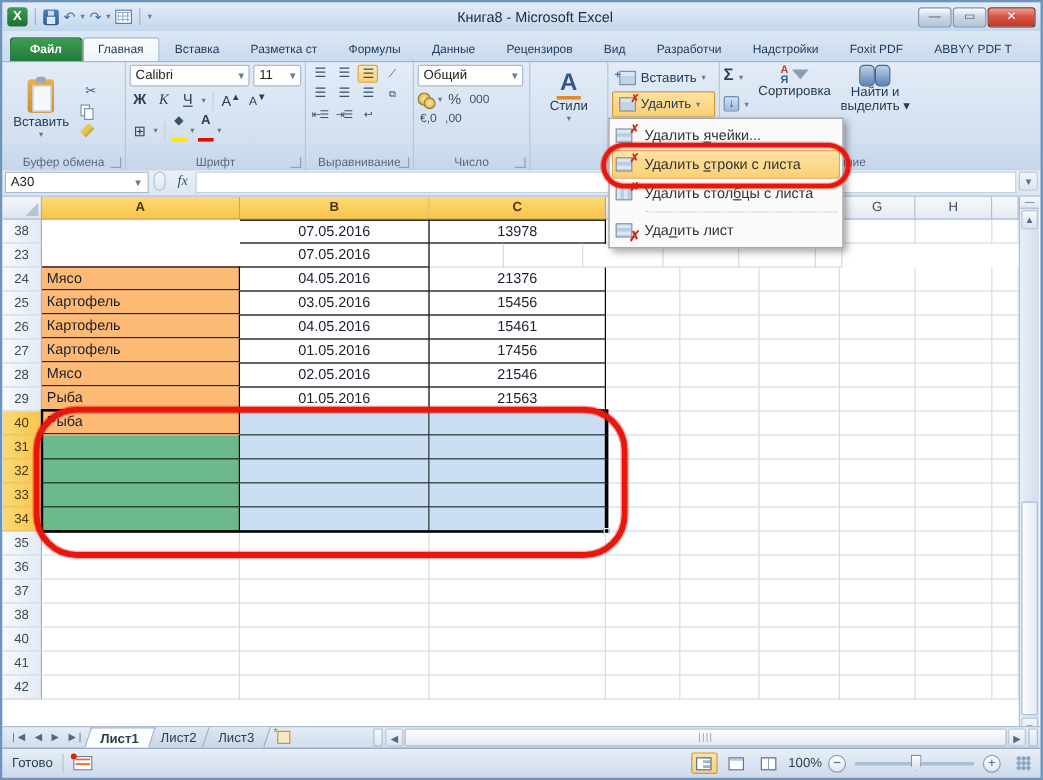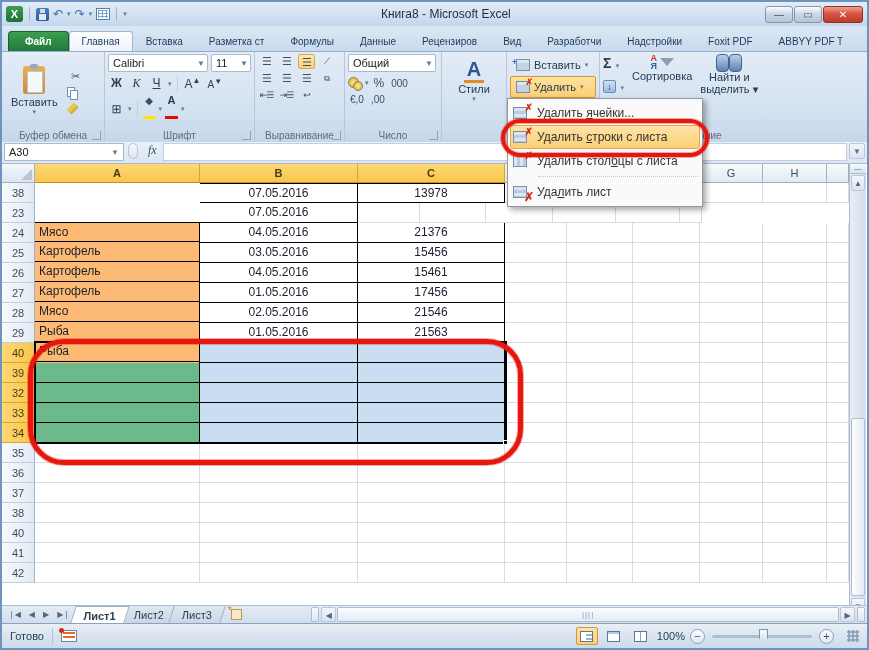--- a/index.html
+++ b/index.html
@@ -477,21 +477,21 @@
           <div class="cell cb bordered bluesel" style="width: 158px;"></div>
           <div class="cell cc bordered bluesel" style="width: 147px;"></div>
           <div class="cell cd" style="width: 62px;"></div>
           <div class="cell ce" style="width: 66px;"></div>
           <div class="cell cf" style="width: 67px;"></div>
           <div class="cell cg" style="width: 63px;"></div>
           <div class="cell ch" style="width: 64px;"></div>
           <div class="cell ci" style="width: 22px;"></div>
         </div>
         <div class="grow">
-          <div class="rowhdr sel">39</div>
+          <div class="rowhdr sel">31</div>
           <div class="cell ca bordered greensel" style="width: 165px;"></div>
           <div class="cell cb bordered bluesel" style="width: 158px;"></div>
           <div class="cell cc bordered bluesel" style="width: 147px;"></div>
           <div class="cell cd" style="width: 62px;"></div>
           <div class="cell ce" style="width: 66px;"></div>
           <div class="cell cf" style="width: 67px;"></div>
           <div class="cell cg" style="width: 63px;"></div>
           <div class="cell ch" style="width: 64px;"></div>
           <div class="cell ci" style="width: 22px;"></div>
         </div>

